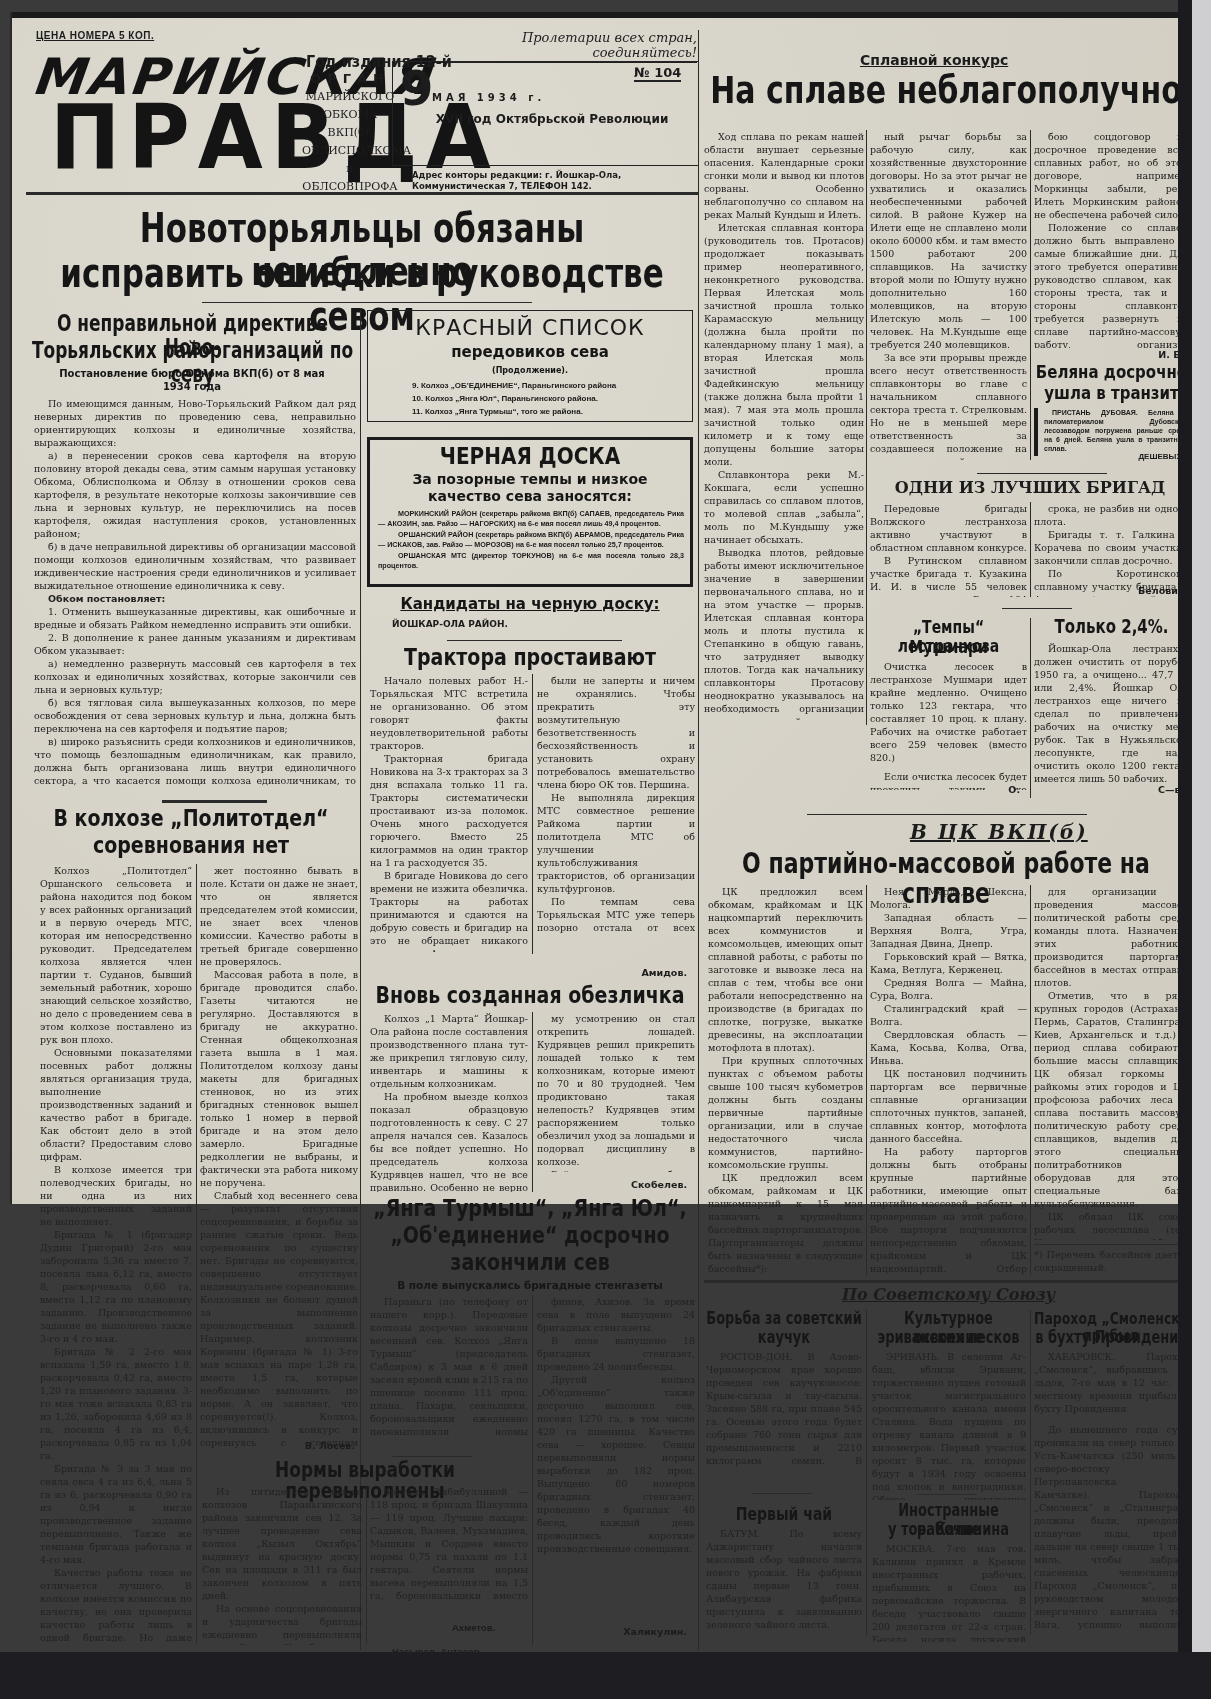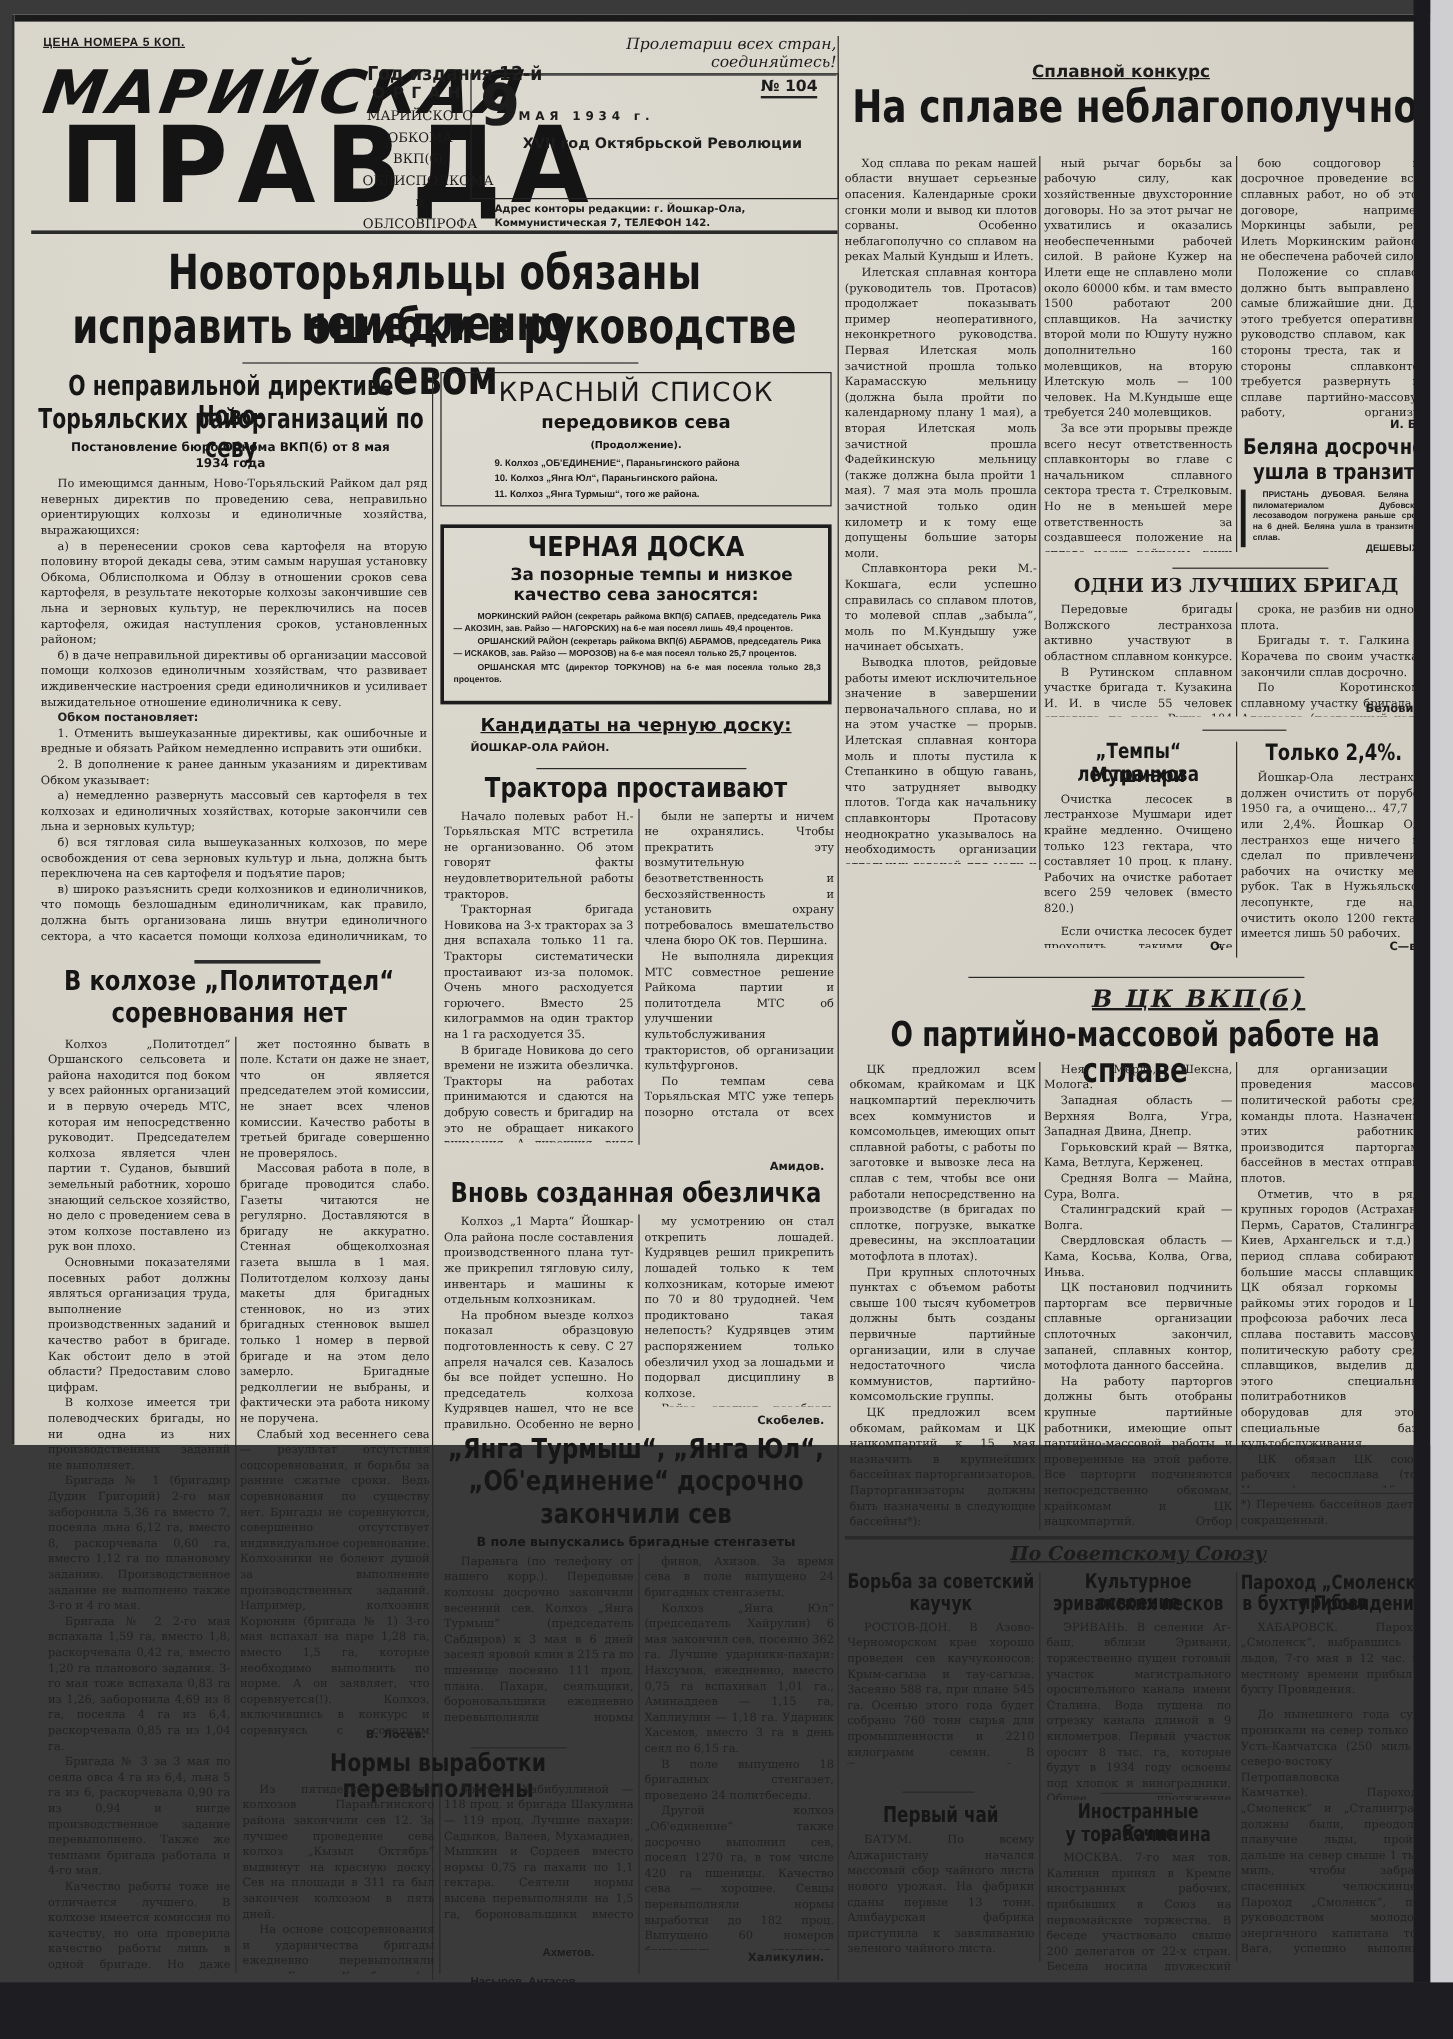--- a/index.html
+++ b/index.html
@@ -118,21 +118,21 @@
   <div class="abs hl" style="left:355px; top:333px; width:326px; font-size:15px;">передовиков сева</div>
   <div class="abs hl" style="left:355px; top:355px; width:326px; font-size:8px;">(Продолжение).</div>
   <div class="abs sans" style="left:400px; top:367px; width:280px; font-size:8px; font-weight:bold; line-height:13px;">
     <div>9. Колхоз „ОБ'ЕДИНЕНИЕ“, Параньгинского района</div>
     <div>10. Колхоз „Янга Юл“, Параньгинского района.</div>
     <div>11. Колхоз „Янга Турмыш“, того же района.</div>
   </div>
 
   <div class="box2" style="left:355px; top:425px; width:326px; height:150px;"></div>
   <div class="abs hl" style="left:355px; top:432px; width:326px; font-size:20px; transform: scaleY(1.15); transform-origin:top;">ЧЕРНАЯ ДОСКА</div>
-  <div class="abs hl" style="left:355px; top:460px; width:326px; font-size:14px;margin-left:13px;">За позорные темпы и низкое</div>
+  <div class="abs hl" style="left:355px; top:460px; width:326px; font-size:14px;">За позорные темпы и низкое</div>
   <div class="abs hl" style="left:355px; top:477px; width:326px; font-size:14px;">качество сева заносятся:</div>
   <div class="abs sans" style="left:366px; top:497px; width:306px; font-size:7.2px; font-weight:bold; line-height:9.5px; text-align:justify;">
     <p style="text-indent:20px; margin-bottom:2px;">МОРКИНСКИЙ РАЙОН (секретарь райкома ВКП(б) САПАЕВ, председатель Рика — АКОЗИН, зав. Райзо — НАГОРСКИХ) на 6-е мая посеял лишь 49,4 процентов.</p>
     <p style="text-indent:20px; margin-bottom:2px;">ОРШАНСКИЙ РАЙОН (секретарь райкома ВКП(б) АБРАМОВ, председатель Рика — ИСКАКОВ, зав. Райзо — МОРОЗОВ) на 6-е мая посеял только 25,7 процентов.</p>
     <p style="text-indent:20px;">ОРШАНСКАЯ МТС (директор ТОРКУНОВ) на 6-е мая посеяла только 28,3 процентов.</p>
   </div>
 
   <div class="abs hl" style="left:355px; top:585px; width:326px; font-size:15px; text-decoration: underline;">Кандидаты на черную доску:</div>
   <div class="abs" style="left:380px; top:607px; font-family:'DejaVu Sans',sans-serif; font-weight:bold; font-size:9px;">ЙОШКАР-ОЛА РАЙОН.</div>
   <div class="hrule" style="left:435px; top:628px; width:175px;"></div>
@@ -168,21 +168,20 @@
   <div class="abs hl" style="left:355px; top:1185px; width:326px; font-size:19px; transform: scaleY(1.2); transform-origin: top;">„Янга Турмыш“, „Янга Юл“,</div>
   <div class="abs hl" style="left:355px; top:1212px; width:326px; font-size:19px; transform: scaleY(1.2); transform-origin: top;">„Об'единение“ досрочно</div>
   <div class="abs hl" style="left:355px; top:1239px; width:326px; font-size:19px; transform: scaleY(1.2); transform-origin: top;">закончили сев</div>
   <div class="abs hl" style="left:355px; top:1268px; width:326px; font-size:10.5px;">В поле выпускались бригадные стенгазеты</div>
   <div class="abs body-text" style="left:358px; top:1283px; width:158px; height:140px;">
     <p>Параньга (по телефону от нашего корр.). Передовые колхозы досрочно закончили весенний сев. Колхоз „Янга Турмыш“ (председатель Сабдиров) к 3 мая в 6 дней засеял яровой клин в 215 га по пшенице посеяно 111 проц. плана. Пахари, сеяльщики, бороновальщики ежедневно перевыполняли нормы выработки. Лучшие ударники — Ахмедзянов, Надфутанов, Хабигра-</p>
   </div>
   <div class="vrule" style="left:520px; top:1283px; height:350px;"></div>
   <div class="abs body-text" style="left:525px; top:1283px; width:158px; height:330px;">
     <p>финов, Ахизов. За время сева в поле выпущено 24 бригадных стенгазеты.</p>
-    <p>Колхоз „Янга Юл“ (председатель Хайрулин) 6 мая закончил сев, посеяно 362 га. Лучшие ударники-пахари: Нахсумов, ежедневно, вместо 0,75 га вспахивал 1,01 га., Аминаддеев — 1,15 га, Хаплиулин — 1,18 га. Ударник Хасемов, вместо 3 га в день сеял по 6,15 га.</p>
     <p>В поле выпущено 18 бригадных стенгазет, проведено 24 политбеседы.</p>
     <p>Другой колхоз „Об'единение“ также досрочно выполнил сев, посеял 1270 га, в том числе 420 га пшеницы. Качество сева — хорошее. Севцы перевыполняли нормы выработки до 182 проц. Выпущено 60 номеров бригадных стенгазет, проведено в бригадах 40 бесед, каждый день проводились короткие производственные совещания.</p>
   </div>
   <div class="abs sig" style="left:525px; top:1614px; width:150px;">Халикулин.</div>
 
   <div class="hrule" style="left:380px; top:1444px; width:80px;"></div>
   <div class="abs hl" style="left:186px; top:1448px; width:334px; font-size:17px; transform: scaleY(1.2); transform-origin: top;">Нормы выработки перевыполнены</div>
   <div class="abs body-text" style="left:190px; top:1473px; width:160px; height:160px;">
     <p>Из пятидесяти шести колхозов Параньгинского района закончили сев 12. За лучшее проведение сева колхоз „Кызыл Октябрь“ выдвинут на красную доску. Сев на площади в 311 га был закончен колхозом в пять дней.</p>
     <p>На основе соцсоревнования и ударничества бригады ежедневно перевыполняли норму. Бригада Кособокова (он же парторг) давала в среднем 117 проц. нормы. Женская</p>
@@ -262,21 +261,21 @@
 
   </div>
   <div class="vrule" style="left:854px; top:873px; height:390px;"></div>
   <div class="abs body-text" style="left:858px; top:873px; width:157px; height:390px;">
     <p>Нея, Мерль, Шексна, Молога.</p>
     <p>Западная область — Верхняя Волга, Угра, Западная Двина, Днепр.</p>
     <p>Горьковский край — Вятка, Кама, Ветлуга, Керженец.</p>
     <p>Средняя Волга — Майна, Сура, Волга.</p>
     <p>Сталинградский край — Волга.</p>
     <p>Свердловская область — Кама, Косьва, Колва, Огва, Иньва.</p>
-    <p>ЦК постановил подчинить парторгам все первичные сплавные организации сплоточных закончил, запаней, сплавных контор, мотофлота данного бассейна.</p>
+    <p>ЦК постановил подчинить парторгам все первичные сплавные организации сплоточных пунктов, запаней, сплавных контор, мотофлота данного бассейна.</p>
     <p>На работу парторгов должны быть отобраны крупные партийные работники, имеющие опыт партийно-массовой работы и проверенные на этой работе. Все парторги подчиняются непосредственно обкомам, крайкомам и ЦК нацкомпартий. Отбор парторгов должен быть закончен к 10 мая.</p>
 
   </div>
   <div class="vrule" style="left:1018px; top:873px; height:390px;"></div>
   <div class="abs body-text" style="left:1022px; top:873px; width:155px; height:355px;">
     <p>для организации и проведения массовой политической работы среди команды плота. Назначение этих работников производится парторгами бассейнов в местах отправки плотов.</p>
     <p>Отметив, что в ряде крупных городов (Астрахань, Пермь, Саратов, Сталинград, Киев, Архангельск и т.д.) в период сплава собираются большие массы сплавщиков ЦК обязал горкомы и райкомы этих городов и ЦК профсоюза рабочих леса и сплава поставить массовую политическую работу среди сплавщиков, выделив для этого специальных политработников и оборудовав для этого специальные базы культобслуживания.</p>
     <p>ЦК обязал ЦК союза рабочих лесосплава (тов. Иванова) не позднее 15 мая ввести в эксплоатацию центральный плавучий клуб и не позже 10 мая — местные плавучие базы, мобилизовав для культработы на весь период сплава не менее 100 профработников союза.</p>
   </div>
   <div class="hrule" style="left:1022px; top:1232px; width:155px;"></div>

